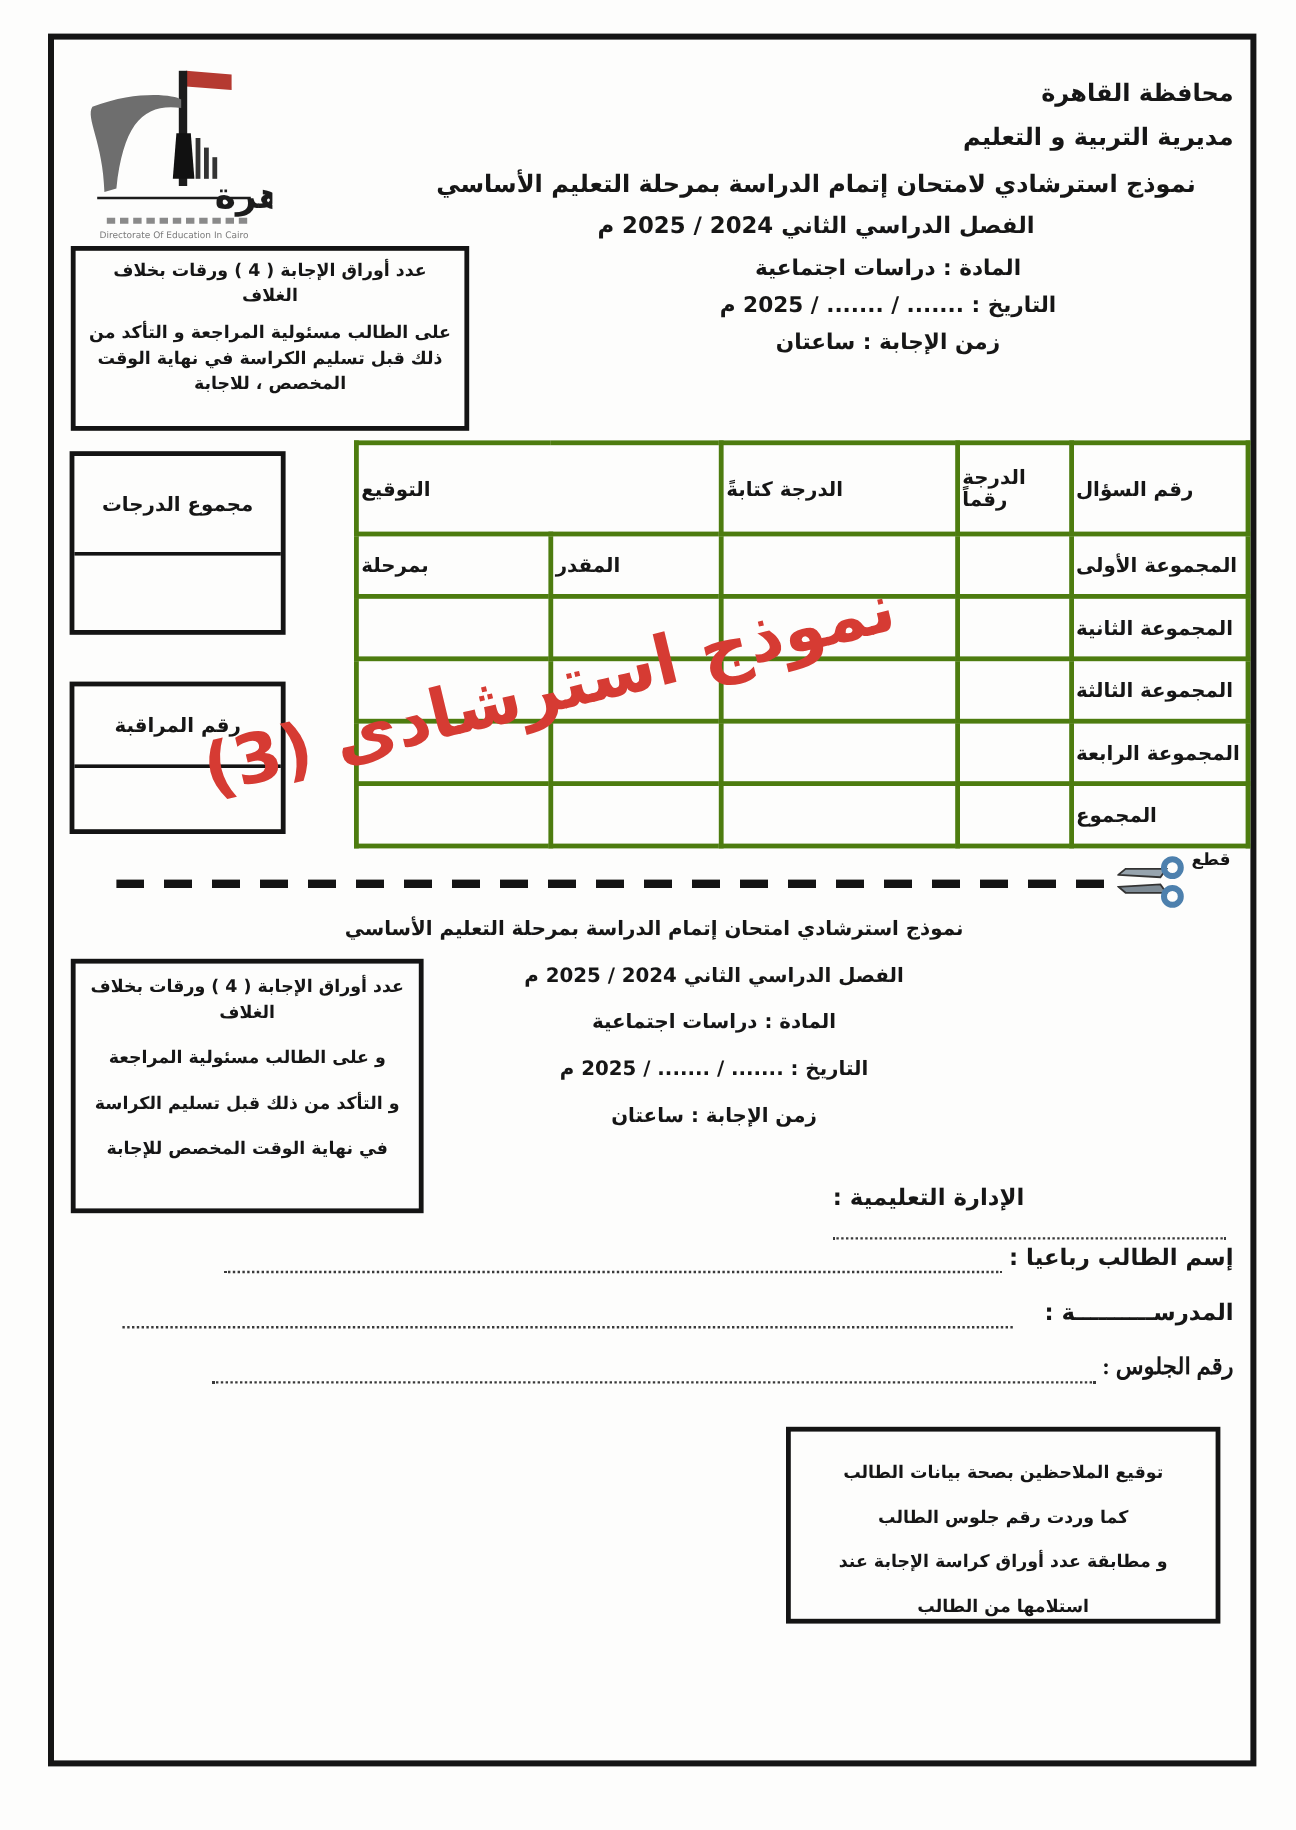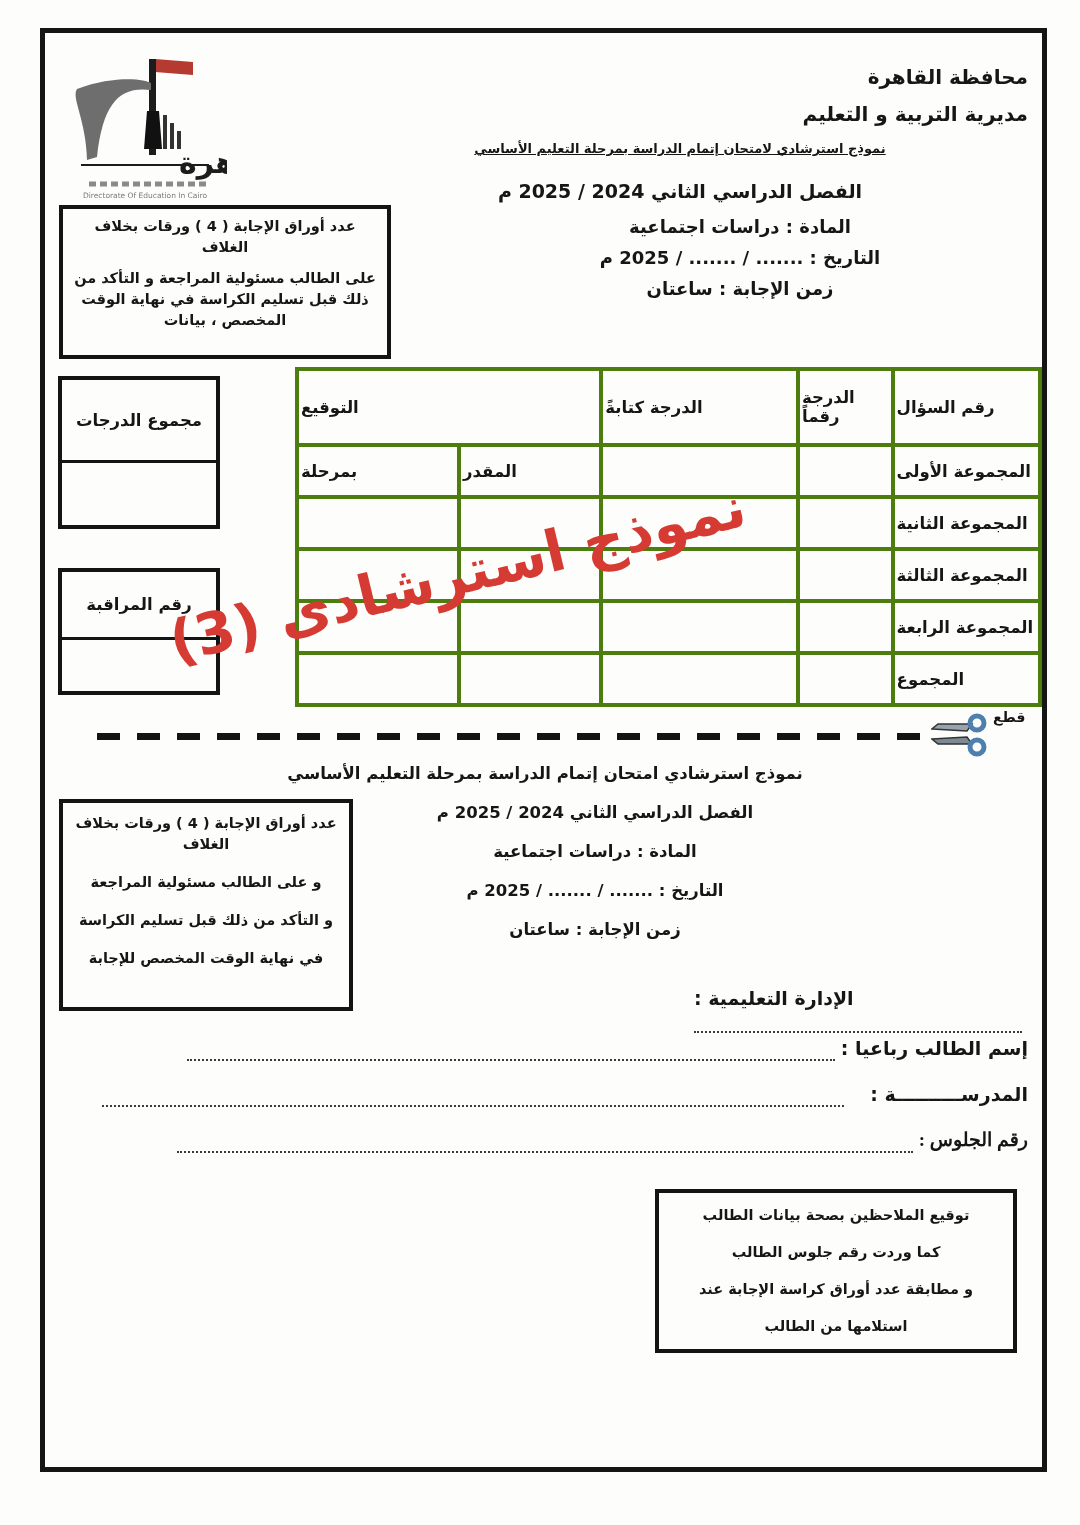--- a/index.html
+++ b/index.html
@@ -7,35 +7,35 @@
   body { font-family:"DejaVu Sans", sans-serif; color:#161616; position:relative; }
 
   .page { position:absolute; left:0; top:0; width:1080px; height:1525px; background:#fdfdfc; overflow:hidden; }
   .frame { position:absolute; left:40px; top:28px; width:1007px; height:1444px; border:5px solid #151515; background:#fdfdfc; }
 
   
   .hdr-right { position:absolute; top:26px; right:14px; text-align:right; direction:rtl; font-weight:bold; font-size:20px; line-height:37px; }
   .logo { position:absolute; left:14px; top:20px; width:168px; height:150px; }
 
   .title-block { position:absolute; left:270px; top:108px; width:730px; text-align:center; direction:rtl; font-weight:bold; }
-  .title-block .t1 { font-size:13px; margin-bottom:24px;text-decoration:underline; }
+  .title-block .t1 { font-size:20px; margin-bottom:12px; }
   .title-block .t2 { font-size:19px; margin-bottom:9px; }
   .title-sub { transform:translateX(60px); font-size:18px; line-height:31px; }
 
   .notice-box { position:absolute; left:14px; top:172px; width:332px; height:154px; border:4px solid #141414; padding:7px 10px; direction:rtl; text-align:center; font-weight:bold; font-size:14.5px; line-height:21px; }
   .notice-box .p2 { margin-top:10px; }
 
   
   table.score { position:absolute; left:250px; top:334px; border-collapse:collapse; direction:rtl; table-layout:fixed; }
   table.score td { border:4px solid #4d7c0f; text-align:left; vertical-align:middle; font-weight:bold; font-size:16.5px; padding:2px; background:transparent; }
   table.score tr.hrow td { height:76px; }
   table.score tr.drow td { height:52px; }
 
   
-  .side-box { position:absolute; left:13px; width:162px; border:4px solid #141414; direction:rtl; }
+  .side-box { position:absolute; left:13px; width:180px; border:4px solid #141414; direction:rtl; }
   .side-box .lbl { display:flex; align-items:center; justify-content:center; font-weight:bold; font-size:16.5px; border-bottom:3px solid #141414; }
   .box-total { top:343px; height:153px; }
   .box-total .lbl { height:83px; }
   .box-monitor { top:535px; height:127px; }
   .box-monitor .lbl { height:68px; }
 
   
   .cutline { position:absolute; left:52px; top:700px; width:832px; height:7px;
     background:repeating-linear-gradient(90deg,#141414 0 23px,transparent 23px 40px); }
   .scissors { position:absolute; left:886px; top:680px; }
@@ -57,21 +57,21 @@
   .f3 { top:1048px;gap:20px; } .f3 .dots { width:742px; }
   .f4 { top:1094px;font-family:Liberation Serif, serif; } .f4 .dots { width:736px; }
 
   
   .observers { position:absolute; right:412px; top:1152px; width:250px; direction:rtl; }
   .observers .otitle { font-weight:bold; font-size:18px; margin-bottom:20px; }
   .obs-line { display:flex; direction:rtl; align-items:flex-end; margin-bottom:30px; }
   .obs-line .num { font-weight:bold; font-size:18px; white-space:nowrap; line-height:24px; }
   .obs-line .dots { border-bottom:2px dotted #3a3a3a; height:20px; width:200px; margin-right:6px; }
 
-  .obs-box { position:absolute; left:610px; top:1156px; width:362px; height:164px; border:4px solid #141414; direction:rtl; text-align:center; font-weight:bold; font-size:14.5px; padding-top:4px; }
+  .obs-box { position:absolute; left:610px; top:1156px; width:362px; height:164px; border:4px solid #141414; direction:rtl; text-align:center; font-weight:bold; font-size:14.5px; padding-top:17px; }
   .obs-box .bl { line-height:37px; }
 
   
   .watermark { position:absolute; left:14px; top:508px; width:800px; height:80px; transform:rotate(-13.5deg); direction:rtl; text-align:center; font-weight:bold; font-size:57px; color:#d63b33; letter-spacing:1px; z-index:6; white-space:nowrap; }
 
   svg text { font-family:"DejaVu Sans", sans-serif; }
 </style>
 </head>
 <body>
 
@@ -109,21 +109,21 @@
       <div class="t2">الفصل الدراسي الثاني  2024 / 2025 م</div>
       <div class="title-sub">
         <div>المادة : دراسات اجتماعية</div>
         <div>التاريخ : ....... / ....... / 2025 م</div>
         <div>زمن الإجابة : ساعتان</div>
       </div>
     </div>
 
     <div class="notice-box">
       <div class="p1">عدد أوراق الإجابة ( 4 ) ورقات بخلاف الغلاف</div>
-      <div class="p2">على الطالب مسئولية المراجعة و التأكد من ذلك قبل تسليم الكراسة في نهاية الوقت المخصص ، بيانات</div>
+      <div class="p2">على الطالب مسئولية المراجعة و التأكد من ذلك قبل تسليم الكراسة في نهاية الوقت المخصص ، للاجابة</div>
     </div>
 
     <table class="score">
       <colgroup>
           <col style="width:148px">
           <col style="width:95px">
           <col style="width:198px">
           <col style="width:143px">
           <col style="width:163px">
         </colgroup>

